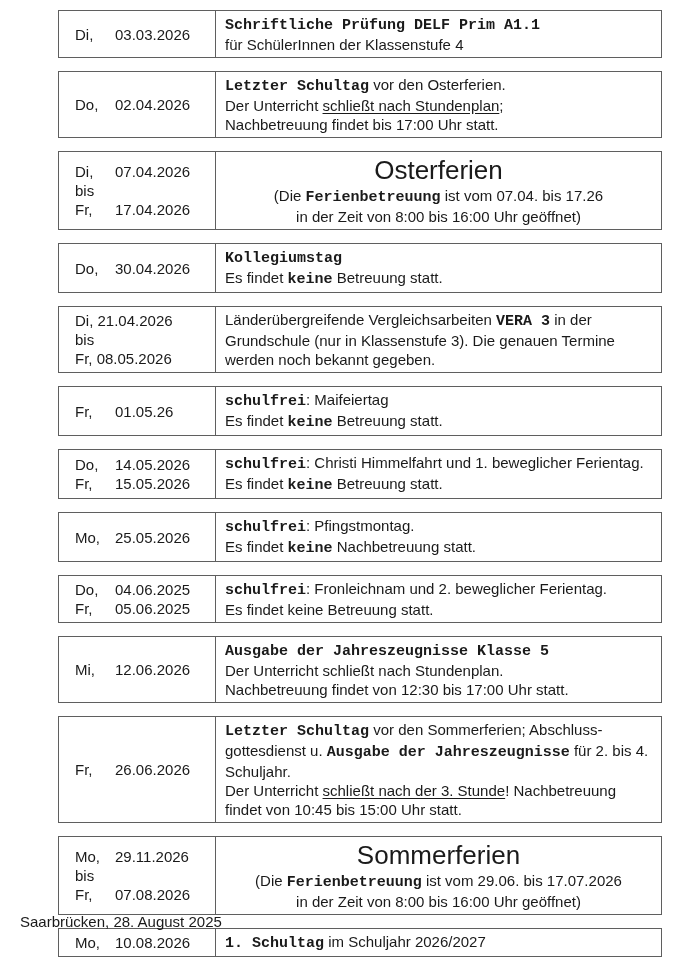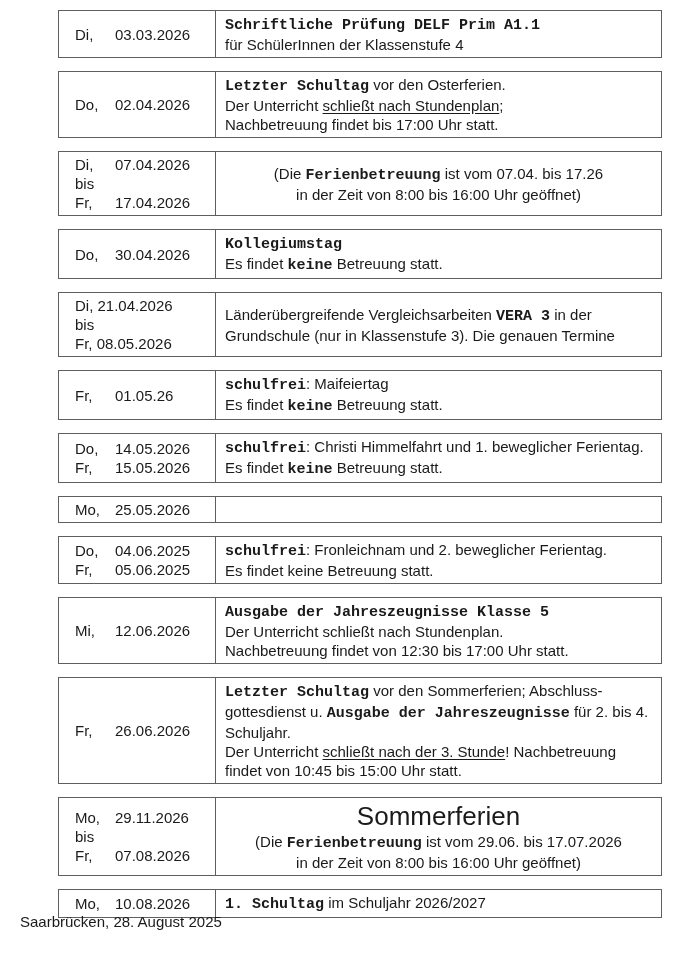--- a/index.html
+++ b/index.html
@@ -71,54 +71,60 @@
         <div class="date-cell"><div class="date-line"><span class="day">Do,</span><span class="date-val">02.04.2026</span></div></div>
         <div class="event-cell">
           <div class="event-line"><span class="b">Letzter Schultag</span><span> vor den Osterferien.</span></div>
           <div class="event-line"><span>Der Unterricht </span><span class=" u">schließt nach Stundenplan</span><span>;</span></div>
           <div class="event-line"><span>Nachbetreuung findet bis 17:00 Uhr statt.</span></div>
         </div>
       </div>
       <div class="row">
         <div class="date-cell"><div class="date-line"><span class="day">Di,</span><span class="date-val">07.04.2026</span></div><div class="date-line">bis</div><div class="date-line"><span class="day">Fr,</span><span class="date-val">17.04.2026</span></div></div>
         <div class="event-cell">
+          <div class="event-line center big"><span>Osterferien</span></div>
           <div class="event-line center"><span>(Die </span><span class="b">Ferienbetreuung</span><span> ist vom 07.04. bis 17.26</span></div>
           <div class="event-line center"><span>in der Zeit von 8:00 bis 16:00 Uhr geöffnet)</span></div>
         </div>
       </div>
       <div class="row">
         <div class="date-cell"><div class="date-line"><span class="day">Do,</span><span class="date-val">30.04.2026</span></div></div>
         <div class="event-cell">
           <div class="event-line"><span class="b">Kollegiumstag</span></div>
           <div class="event-line"><span>Es findet </span><span class="b">keine</span><span> Betreuung statt.</span></div>
         </div>
       </div>
       <div class="row">
         <div class="date-cell"><div class="date-line"><span class="day narrow">Di,</span><span class="date-val"> 21.04.2026</span></div><div class="date-line">bis</div><div class="date-line"><span class="day narrow">Fr,</span><span class="date-val"> 08.05.2026</span></div></div>
         <div class="event-cell">
           <div class="event-line"><span>Länderübergreifende Vergleichsarbeiten </span><span class="b">VERA 3</span><span> in der</span></div>
           <div class="event-line"><span>Grundschule (nur in Klassenstufe 3). Die genauen Termine</span></div>
+          <div class="event-line"><span>werden noch bekannt gegeben.</span></div>
         </div>
       </div>
       <div class="row">
         <div class="date-cell"><div class="date-line"><span class="day">Fr,</span><span class="date-val">01.05.26</span></div></div>
         <div class="event-cell">
           <div class="event-line"><span class="b">schulfrei</span><span>: Maifeiertag</span></div>
           <div class="event-line"><span>Es findet </span><span class="b">keine</span><span> Betreuung statt.</span></div>
         </div>
       </div>
       <div class="row">
         <div class="date-cell"><div class="date-line"><span class="day">Do,</span><span class="date-val">14.05.2026</span></div><div class="date-line"><span class="day">Fr,</span><span class="date-val">15.05.2026</span></div></div>
         <div class="event-cell">
           <div class="event-line"><span class="b">schulfrei</span><span>: Christi Himmelfahrt und 1. beweglicher Ferientag.</span></div>
           <div class="event-line"><span>Es findet </span><span class="b">keine</span><span> Betreuung statt.</span></div>
         </div>
       </div>
       <div class="row">
         <div class="date-cell"><div class="date-line"><span class="day">Mo,</span><span class="date-val">25.05.2026</span></div></div>
+        <div class="event-cell">
+          <div class="event-line"><span class="b">schulfrei</span><span>: Pfingstmontag.</span></div>
+          <div class="event-line"><span>Es findet </span><span class="b">keine</span><span> Nachbetreuung statt.</span></div>
+        </div>
       </div>
       <div class="row">
         <div class="date-cell"><div class="date-line"><span class="day">Do,</span><span class="date-val">04.06.2025</span></div><div class="date-line"><span class="day">Fr,</span><span class="date-val">05.06.2025</span></div></div>
         <div class="event-cell">
           <div class="event-line"><span class="b">schulfrei</span><span>: Fronleichnam und 2. beweglicher Ferientag.</span></div>
           <div class="event-line"><span>Es findet keine Betreuung statt.</span></div>
         </div>
       </div>
       <div class="row">
         <div class="date-cell"><div class="date-line"><span class="day">Mi,</span><span class="date-val">12.06.2026</span></div></div>

